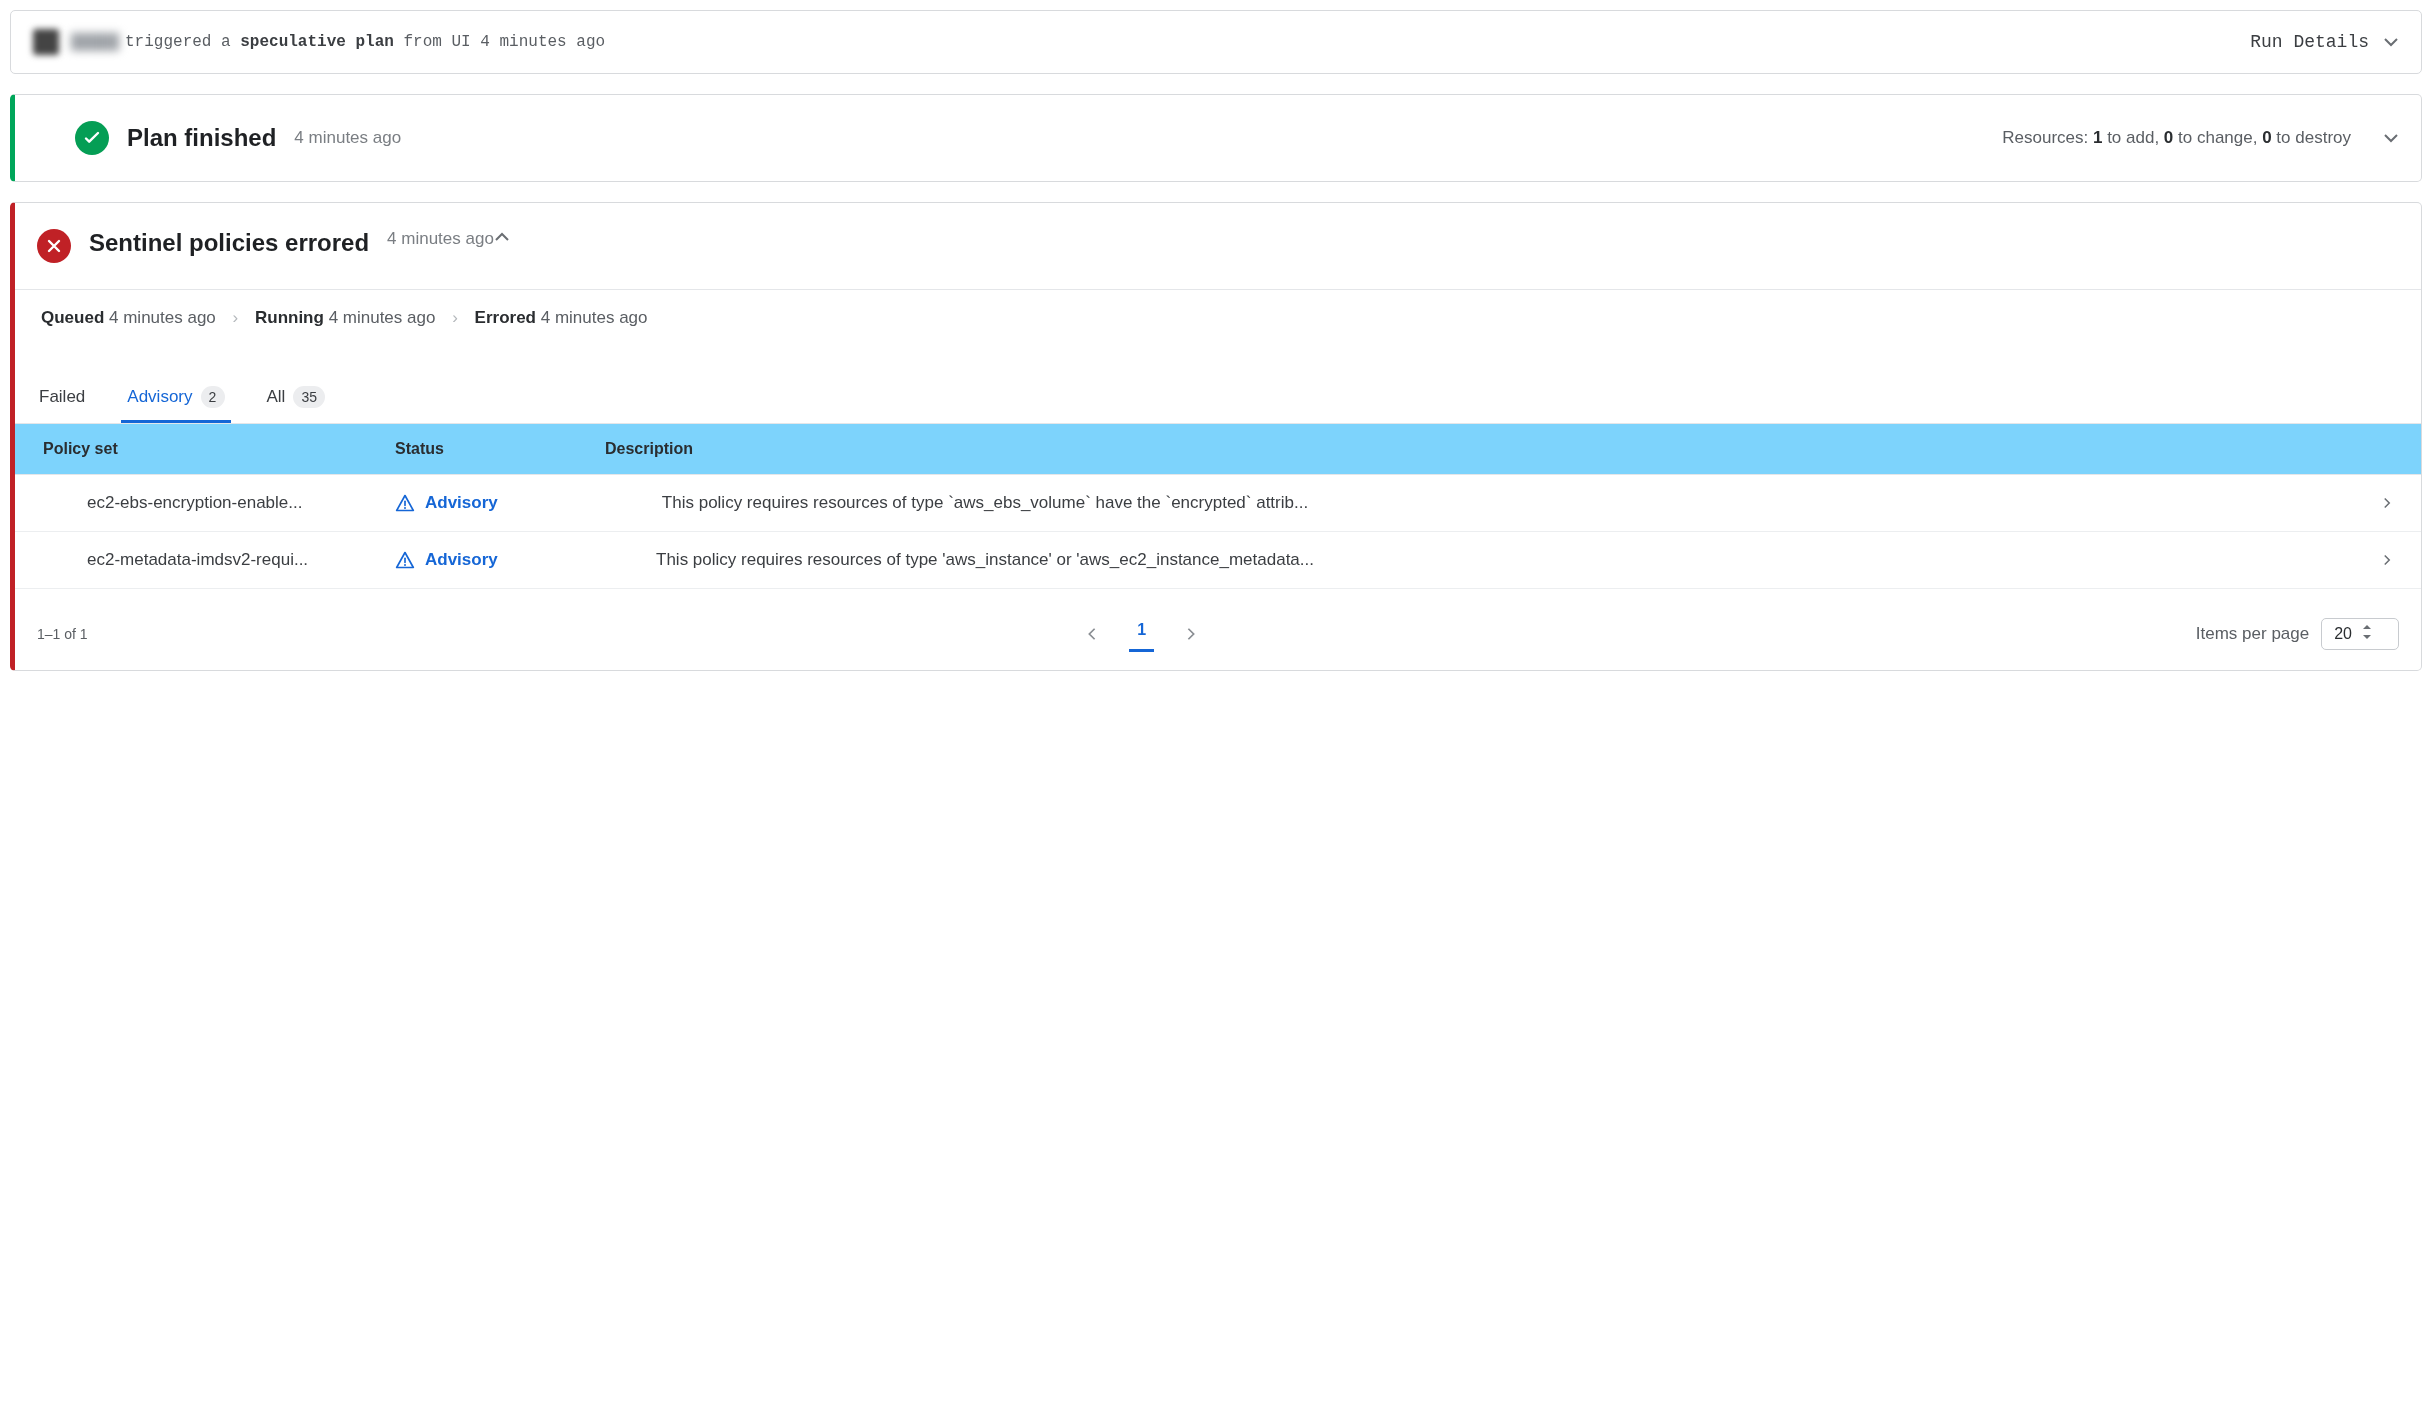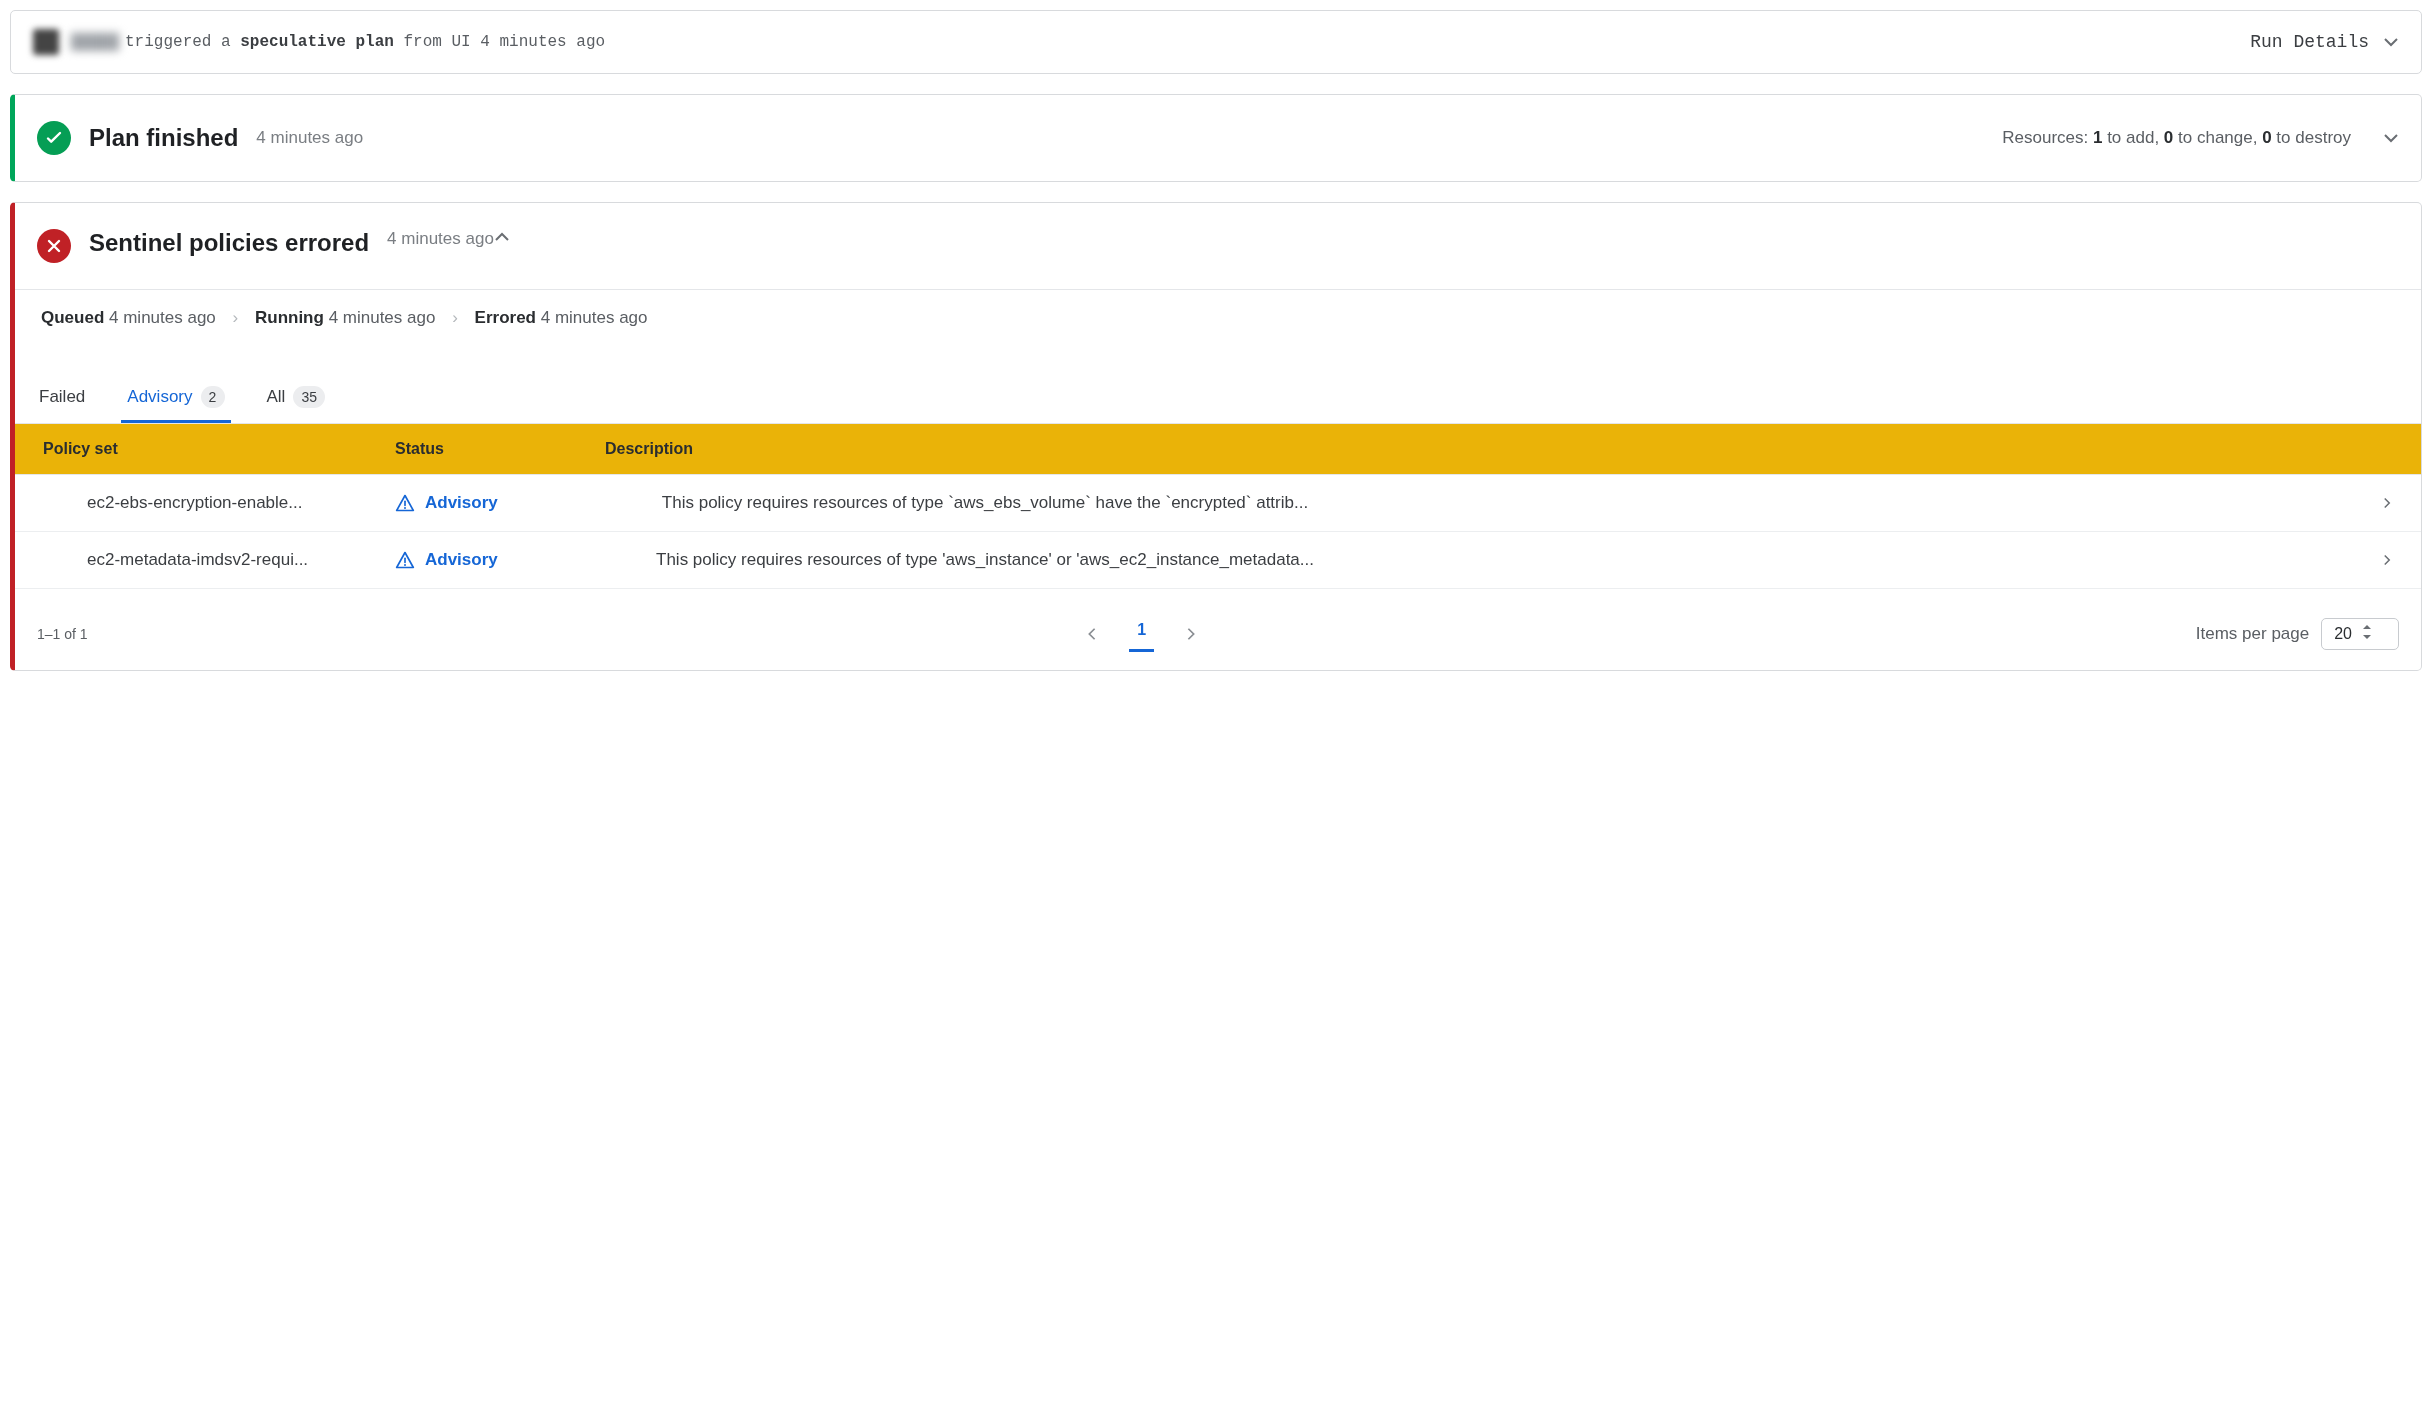--- a/index.html
+++ b/index.html
@@ -42,21 +42,21 @@
   .run-bar .trigger-text strong { color: #3b3e42; font-weight: 600; }
   .run-bar .spacer { flex: 1; }
   .run-bar .run-details-btn {
     display: flex; align-items: center;
     font-size: 18px; color: #3b3e42;
     cursor: pointer;
   }
   .chev { margin-left: 14px; color: #6a6e73; }
 
   
-  .plan-panel { border-left: 5px solid #00a65a; }
+  .plan-panel { border-left: 5px solid #00a65a; padding-left: 38px; }
   .plan-header {
     display: flex; align-items: center;
     padding: 26px 22px;
   }
   .status-circle {
     width: 34px; height: 34px; border-radius: 50%;
     display: inline-flex; align-items: center; justify-content: center;
     flex-shrink: 0;
   }
   .status-check { background: #059e55; }
@@ -116,21 +116,21 @@
     background: #ecedef;
     color: #3b3e42;
     font-size: 14px; font-weight: 500;
     margin-left: 8px;
   }
 
   
   .tbl { width: 100%; border-collapse: collapse; }
   .tbl thead th {
     text-align: left;
-    background: #eab308;
+    background: #7dd3fc;
     padding: 16px 20px;
     font-weight: 600;
     font-size: 16px;
     border-top: 1px solid #e4e6e9;
     border-bottom: 1px solid #e4e6e9;
     color: #2a2d30;
   }
   .tbl thead th:first-child { padding-left: 28px; }
   .tbl td {
     padding: 18px 20px;

